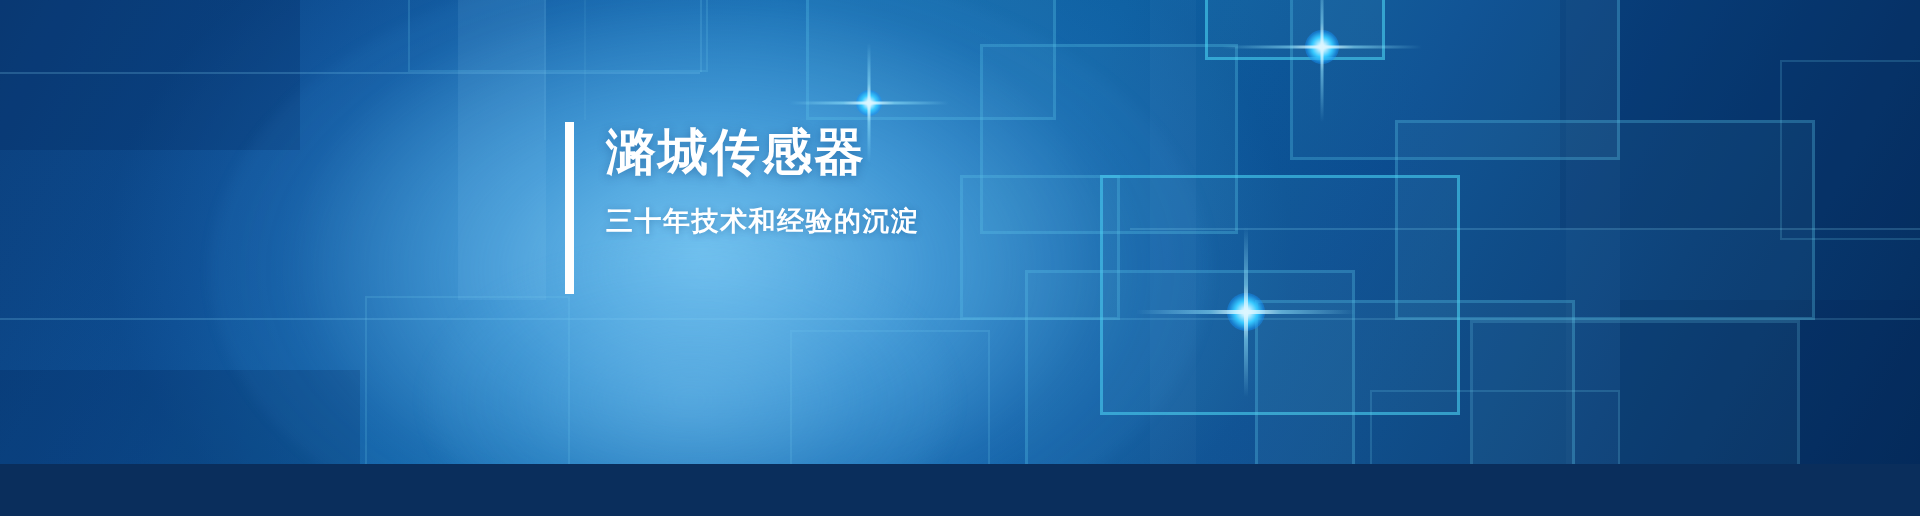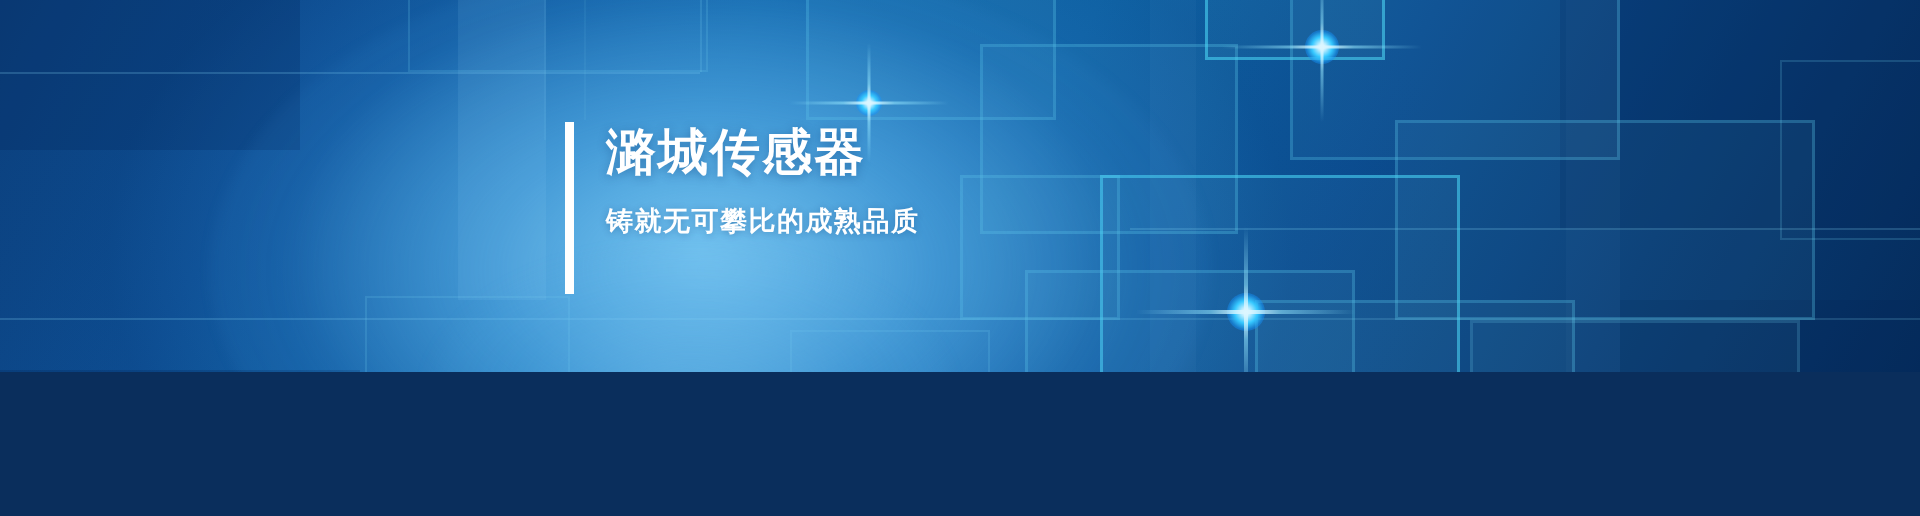--- a/index.html
+++ b/index.html
@@ -3,21 +3,21 @@
 <meta charset="utf-8">
 <style>
   html, body {
     margin: 0;
     padding: 0;
     background: #0a2e5c;
   }
   #banner {
     position: relative;
     width: 1920px;
-    height: 372px;
+    height: 464px;
     overflow: hidden;
     font-family: "Liberation Sans", "DejaVu Sans", sans-serif;
     
     background:
       radial-gradient(ellipse 780px 520px at 700px 250px,
         rgba(86,178,232,0.95) 0%,
         rgba(60,150,216,0.72) 28%,
         rgba(32,110,186,0.38) 52%,
         rgba(10,62,130,0.06) 76%,
         rgba(8,48,108,0) 100%),
@@ -211,17 +211,17 @@
   <div class="sparkle" style="left:1136px;top:202px;width:220px;height:220px;">
     <div class="core" style="width:38px;height:38px;"></div>
     <div class="ray h" style="width:220px;height:4px;"></div>
     <div class="ray v" style="width:170px;height:4px;"></div>
   </div>
 
   <div id="text-block">
     <div id="accent-bar"></div>
     <div id="text-col">
       <h1 id="headline">潞城传感器</h1>
-      <div class="sub">铸就无可攀比的成熟品质</div>
+      <div class="sub">三十年技术和经验的沉淀</div>
     </div>
   </div>
 
 </div>
 
 </body></html>

